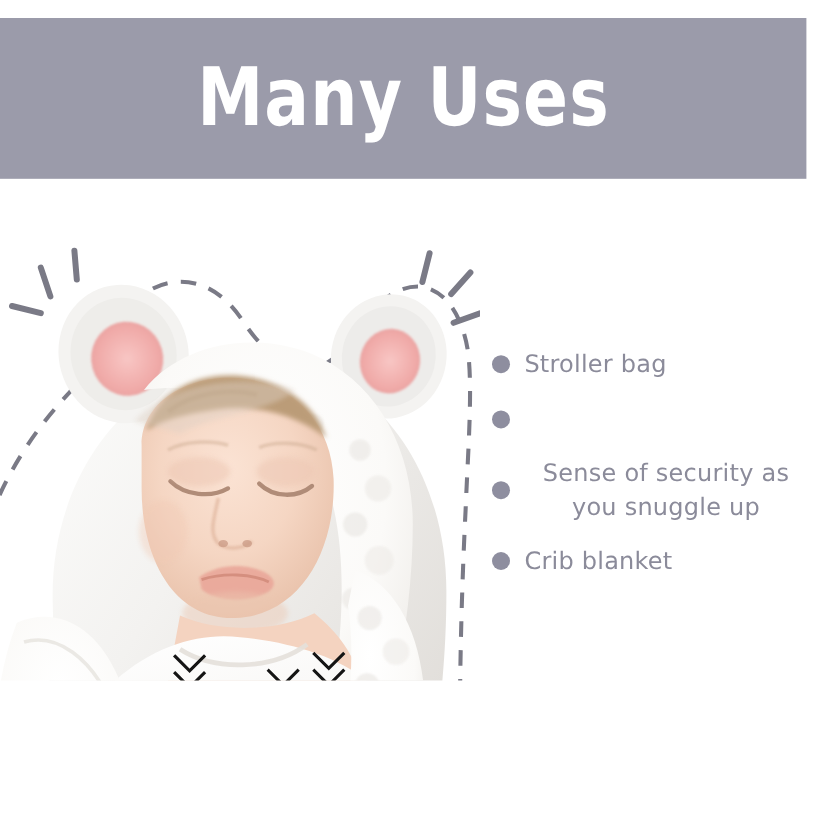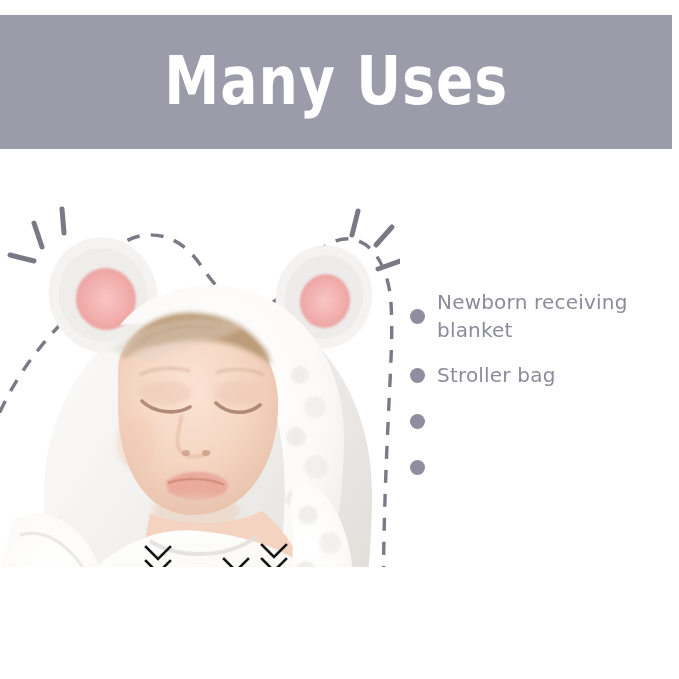--- a/index.html
+++ b/index.html
@@ -14,20 +14,21 @@
     overflow: hidden;
     font-family: "DejaVu Sans", sans-serif;
     position: relative;
   }
   #page {
     position: relative;
     width: 679px;
     height: 567px;
     background: #ffffff;
     overflow: hidden;
+    text-align: center;
   }
 
   
   #header-banner {
     position: absolute;
     left: 0px;
     top: 15px;
     width: 672px;
     height: 134px;
     background: #9b9baa;
@@ -372,27 +373,28 @@
         </g>
       </g>
 
       <rect x="0" y="0" width="400" height="504" fill="none"></rect>
     </svg>
   </div>
 
   <ul id="uses-list" style="list-style:none;margin:0;padding:0;">
     <li class="use-item">
       <span class="use-bullet"></span>
-      <span class="use-text">Newborn receiving blanket</span>
-    </li>
-    <li class="use-item">
-      <span class="use-bullet"></span>
       <span class="use-text">Stroller bag</span>
     </li>
     <li class="use-item">
       <span class="use-bullet"></span>
     </li>
     <li class="use-item">
       <span class="use-bullet"></span>
+      <span class="use-text">Sense of security as you snuggle up</span>
+    </li>
+    <li class="use-item">
+      <span class="use-bullet"></span>
+      <span class="use-text">Crib blanket</span>
     </li>
   </ul>
 
 </div>
 
 </body></html>

